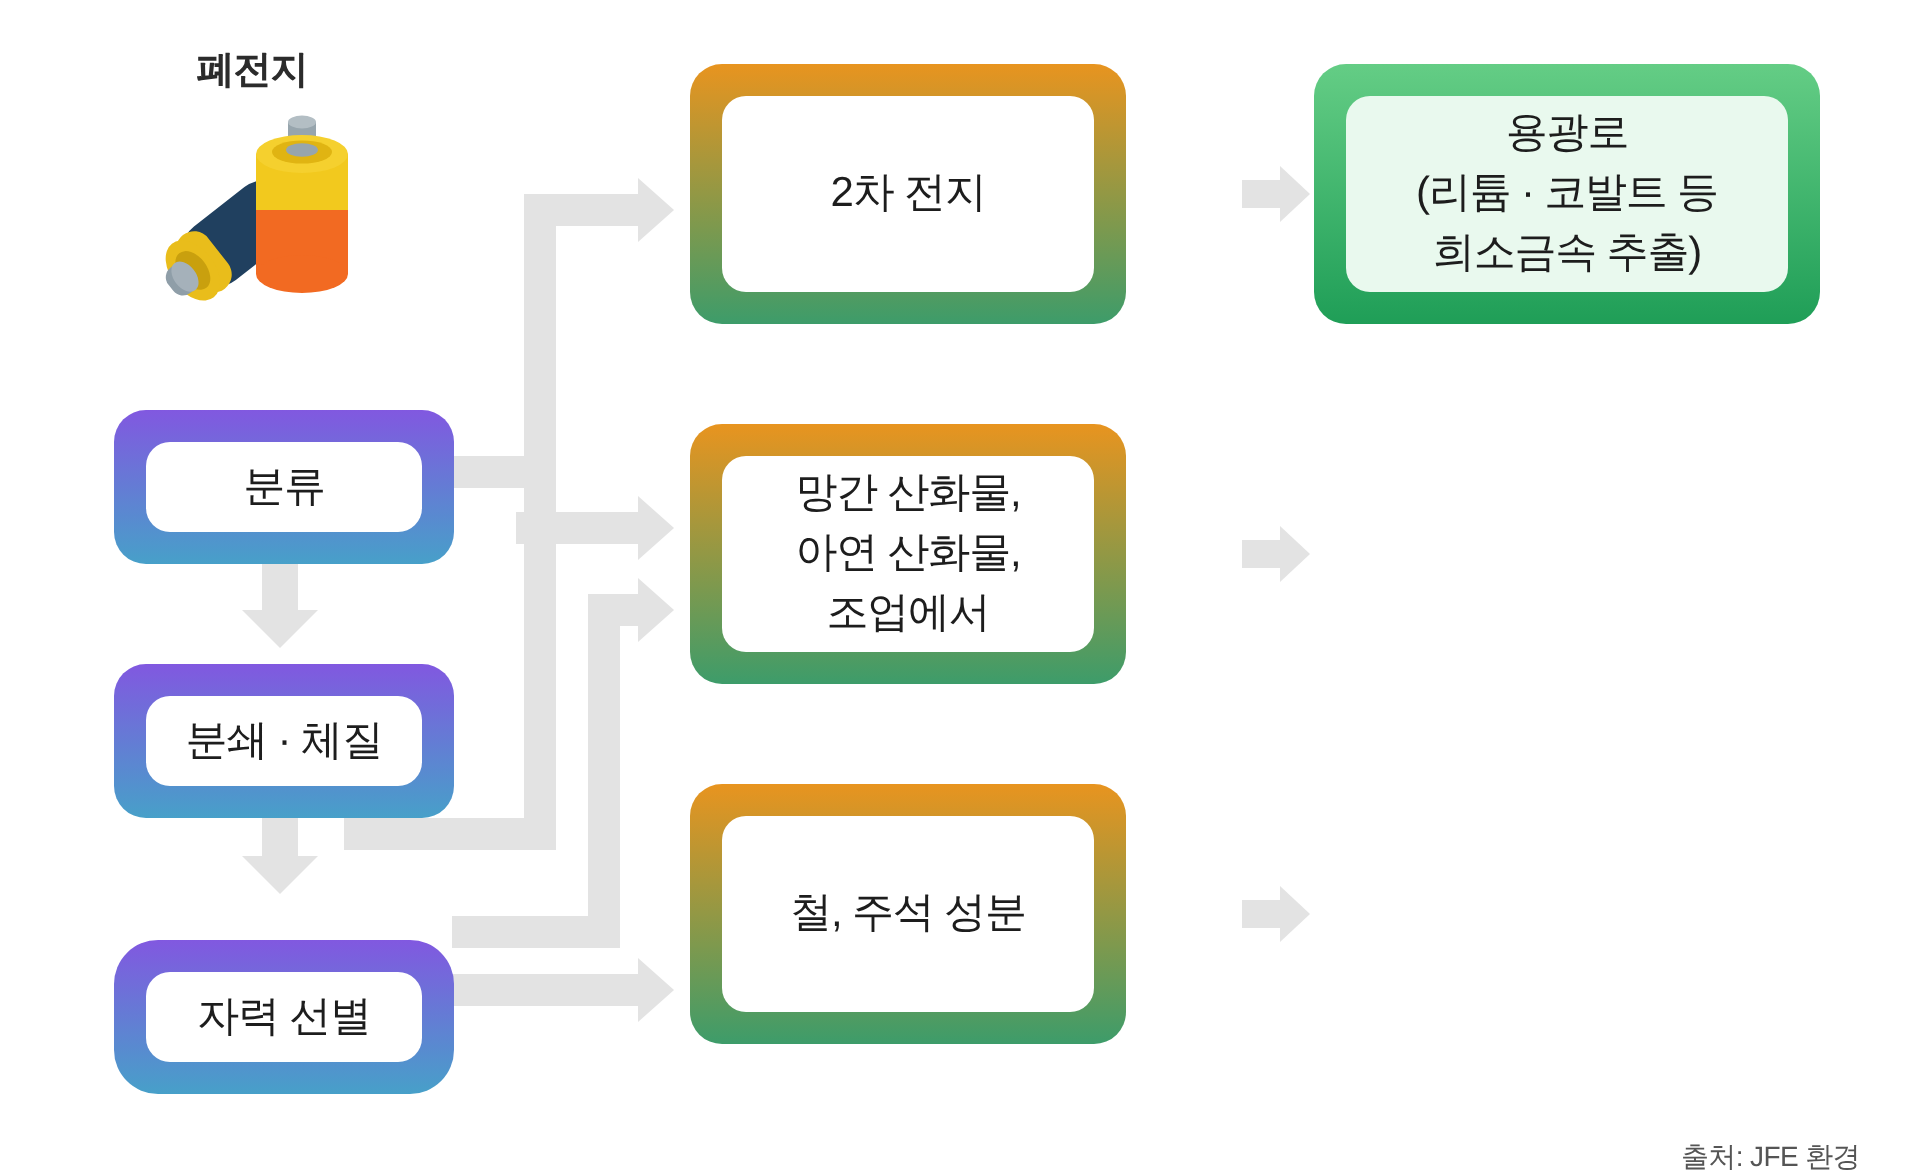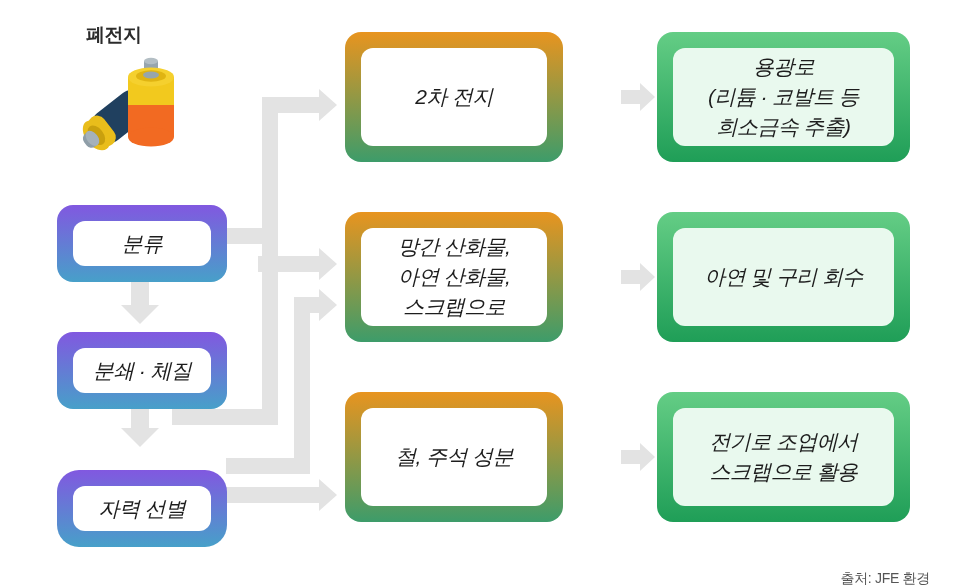--- a/index.html
+++ b/index.html
@@ -2,28 +2,27 @@
 <html><head>
 <meta charset="utf-8">
 <style>
   html,body{margin:0;padding:0;background:#fff;}
   .canvas{
     position:relative;width:960px;height:585px;background:#ffffff;
     font-family:"Liberation Sans","DejaVu Sans",sans-serif;overflow:hidden;
   }
   .connectors{position:absolute;left:0;top:0;z-index:0;}
   .diagram-title{
-    position:absolute;left:86px;top:22px;width:110px;text-align:left;
+    position:absolute;left:71px;top:22px;width:110px;text-align:center;
     font-size:19px;font-weight:600;color:#2b2b2b;letter-spacing:-0.5px;z-index:2;
   }
   .battery-wrap{position:absolute;left:80px;top:50px;width:124px;height:104px;z-index:1;}
   .box{
     position:absolute;z-index:1;border-radius:16px;padding:16px;box-sizing:border-box;
     display:flex;
-    font-style:italic;
   }
   .box .inner{
     flex:1;border-radius:12px;background:#ffffff;display:flex;
     align-items:center;justify-content:center;text-align:center;
   }
   .box .label{
     font-size:21px;font-weight:500;color:#1d1d1d;letter-spacing:-0.6px;
     line-height:1.42;white-space:pre-line;
   }
   .step{left:57px;width:170px;height:77px;background:linear-gradient(180deg,#8158e0,#47a0c9);}
@@ -139,42 +138,31 @@
 
   <div class="box output row1">
     <div class="inner">
         <span class="label">2차 전지</span>
       </div>
   </div>
   <div class="box output row2">
     <div class="inner">
         <span class="label">망간 산화물,
 아연 산화물,
-스크랩으로</span>
+조업에서</span>
       </div>
   </div>
   <div class="box output row3">
     <div class="inner">
         <span class="label">철, 주석 성분</span>
       </div>
   </div>
 
   <div class="box result row1">
     <div class="inner">
         <span class="label">용광로
 (리튬 · 코발트 등
 희소금속 추출)</span>
       </div>
   </div>
-  <div class="box result row2">
-    <div class="inner">
-        <span class="label">아연 및 구리 회수</span>
-      </div>
-  </div>
-  <div class="box result row3">
-    <div class="inner">
-        <span class="label">전기로 조업에서
-스크랩으로 활용</span>
-      </div>
-  </div>
 
   <div class="source-caption">출처: JFE 환경</div>
 </div>
 
 </body></html>

